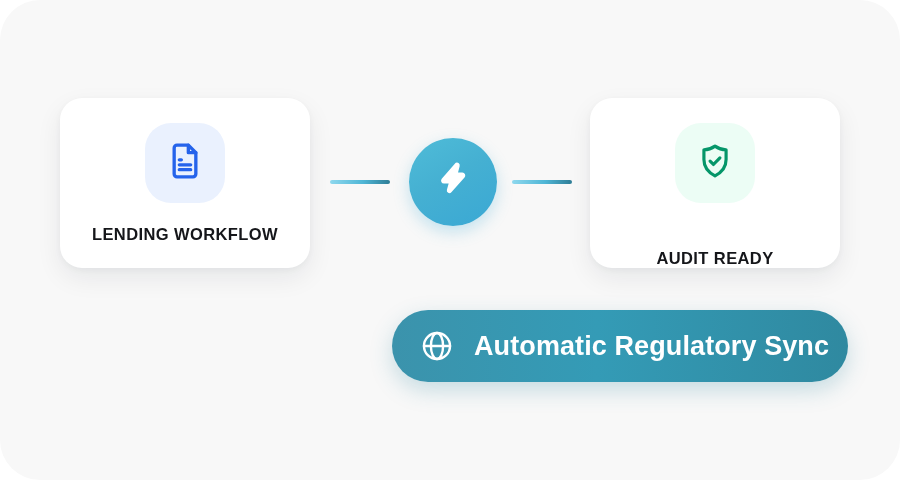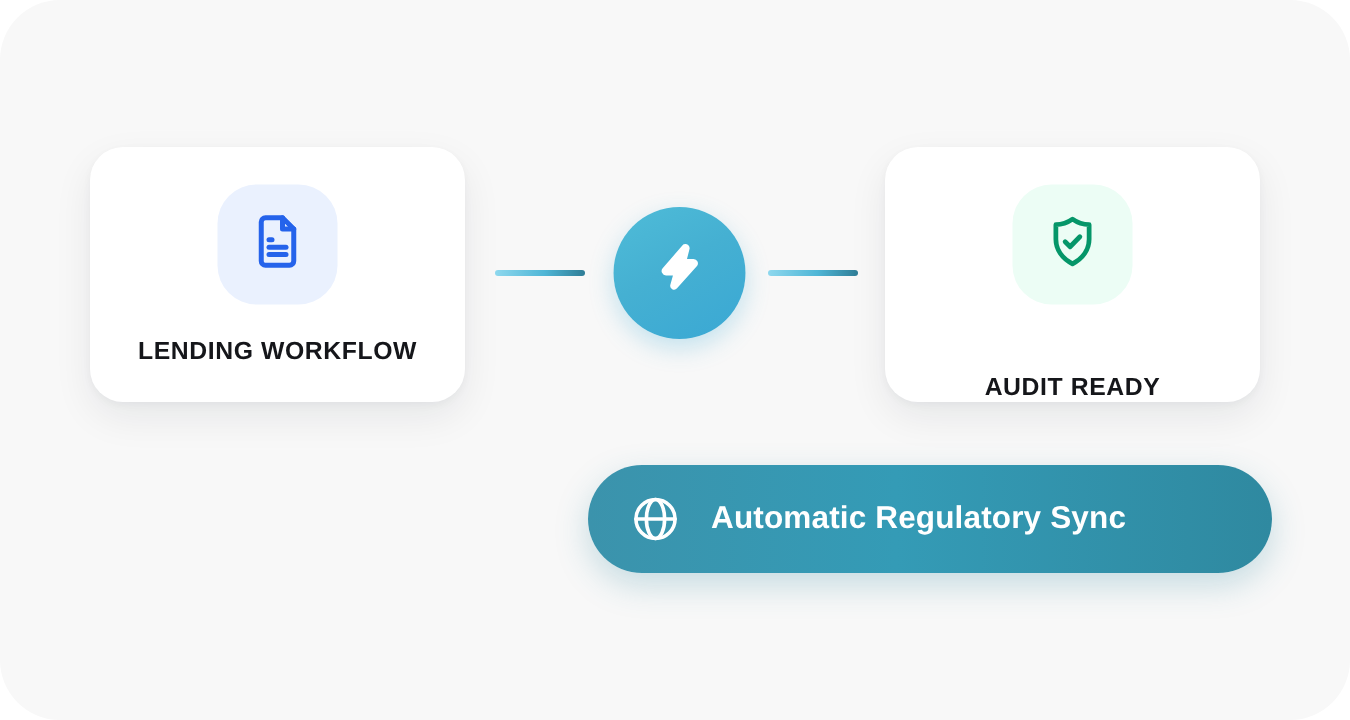--- a/index.html
+++ b/index.html
@@ -107,21 +107,21 @@
     background: linear-gradient(90deg, #3b93ac 0%, #349bb6 45%, #2f89a0 100%);
     display: flex;
     align-items: center;
     padding-left: 28px;
     box-sizing: border-box;
     box-shadow: 0 8px 22px rgba(47, 137, 160, 0.25);
   }
   .pill-label {
     margin-left: 20px;
     color: #ffffff;
-    font-size: 21px;
+    font-size: 27px;
     font-weight: bold;
     letter-spacing: 0.1px;
     white-space: nowrap;
   }
   .globe-wrap {
     width: 34px;
     height: 34px;
     display: flex;
     align-items: center;
     justify-content: center;

